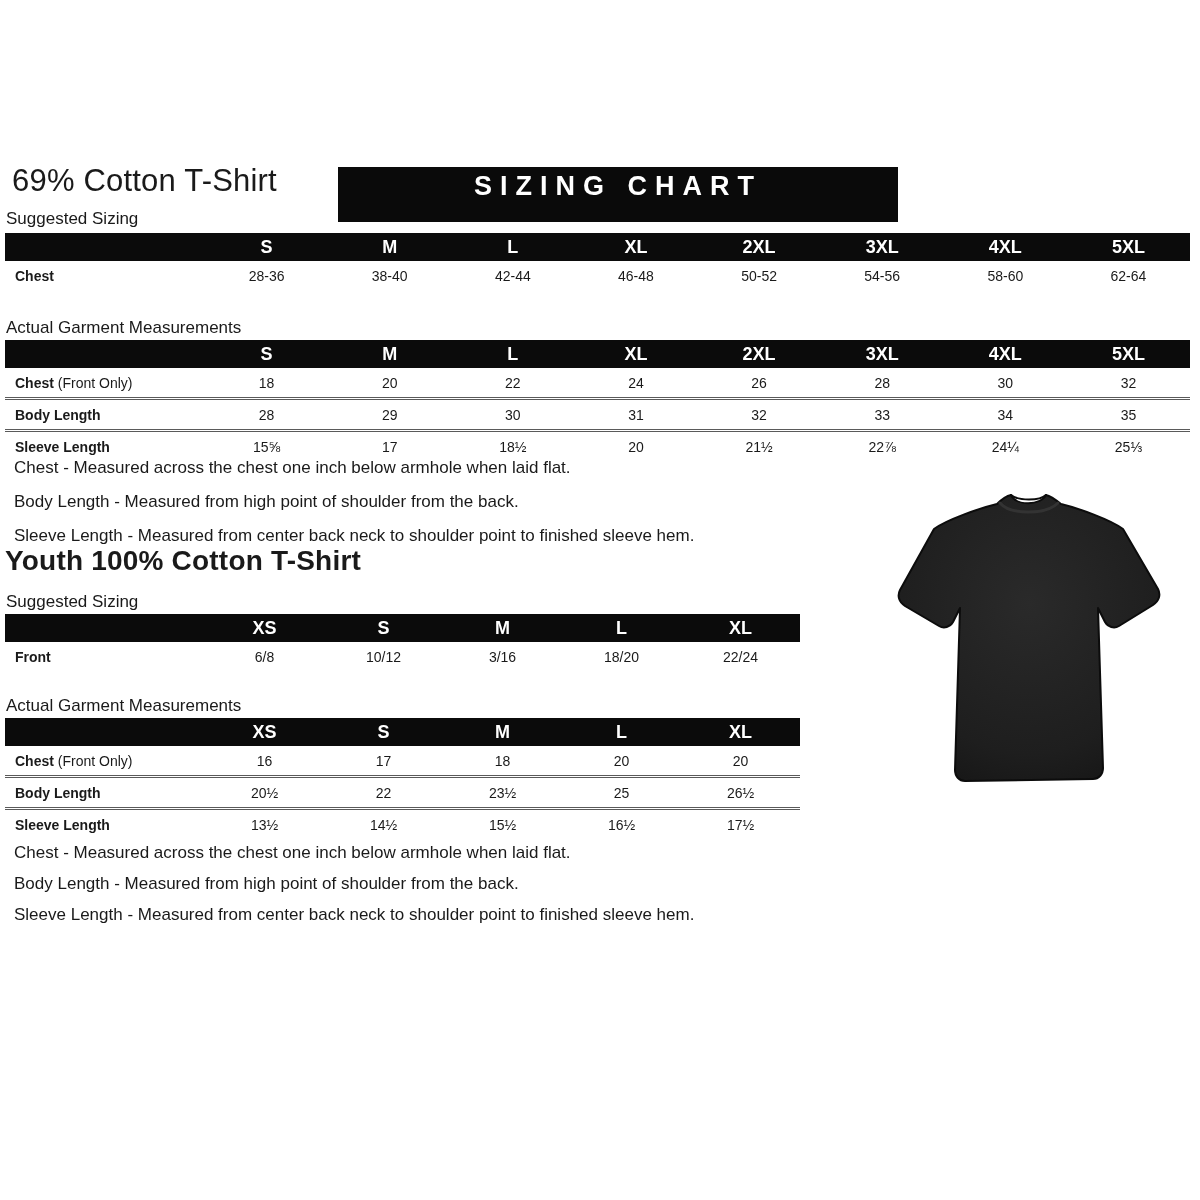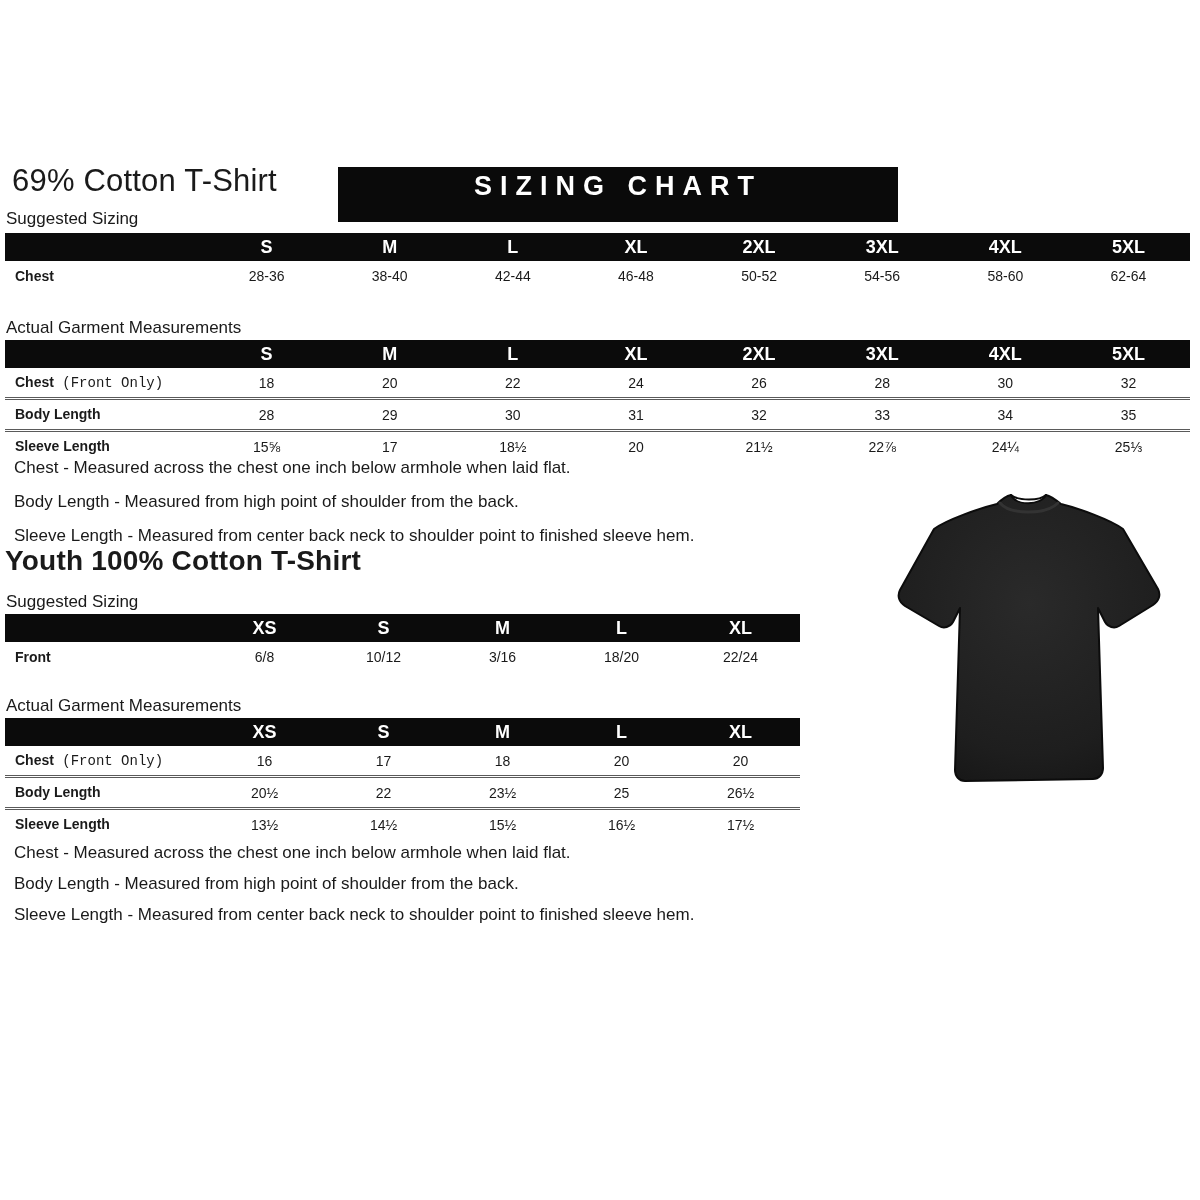--- a/index.html
+++ b/index.html
@@ -21,21 +21,21 @@
   table.sizing-table{border-collapse:collapse;table-layout:fixed;}
   table.sizing-table th{
     background:#0b0b0b;color:#ffffff;font-weight:700;font-size:18px;
     height:28px;text-align:center;padding:0;
   }
   table.sizing-table td{
     font-size:14px;text-align:center;height:29px;padding:0;vertical-align:middle;
   }
   table.sizing-table td.rowlabel{text-align:left;padding-left:10px;}
   table.sizing-table td.rowlabel b{font-weight:700;}
-  table.sizing-table td.rowlabel span.note{font-weight:400;font-family:Liberation Mono, monospace;}
+  table.sizing-table td.rowlabel span.note{font-weight:400;}
   table.actual tbody tr + tr td{border-top:3px double #5a5a5a;}
 
   .notes div{font-size:17px;margin-bottom:14px;white-space:nowrap;}
   .notes.tight div{margin-bottom:11px;}
 
   .youth-title{left:5px;top:545px;font-size:28px;font-weight:700;letter-spacing:0.2px;text-align:center;}
 
   .tee{left:888px;top:476px;width:282px;height:330px;}
 </style>
 </head>

